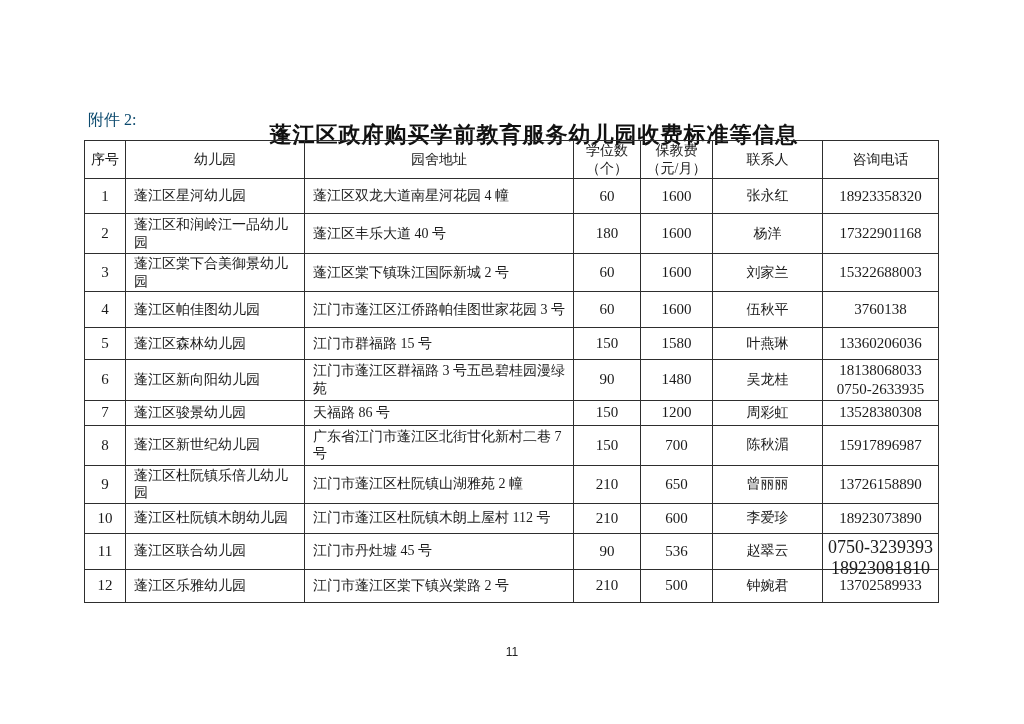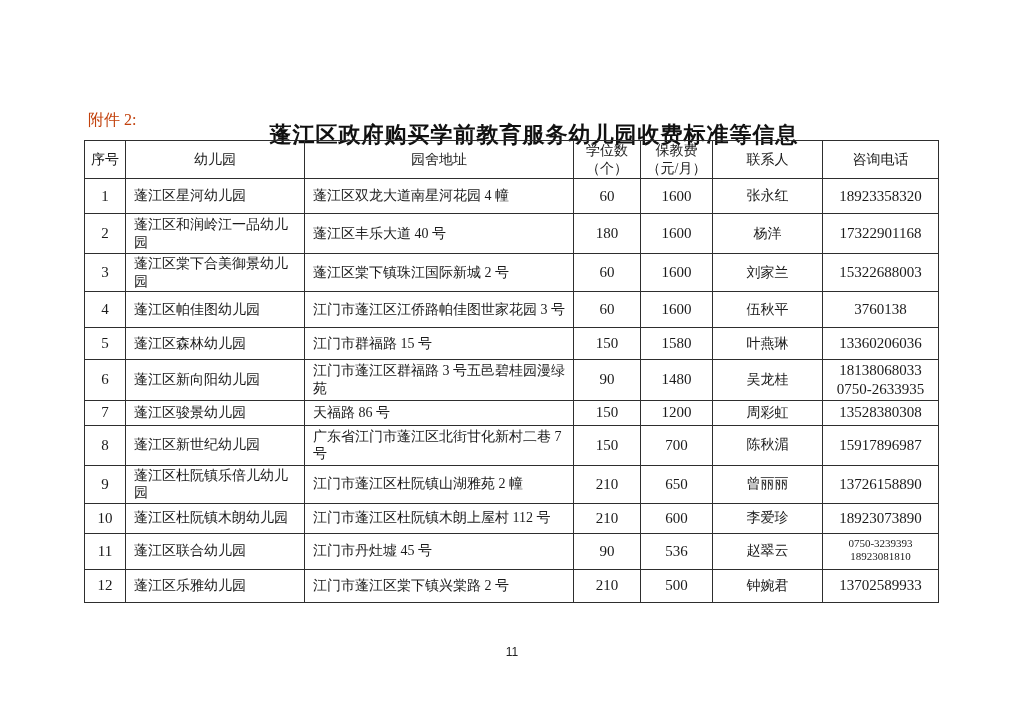--- a/index.html
+++ b/index.html
@@ -10,21 +10,21 @@
     background: #ffffff;
     font-family: "Liberation Serif", "DejaVu Serif", serif;
     color: #1a1a1a;
     overflow: hidden;
   }
   .attachment-label {
     position: absolute;
     left: 88px;
     top: 110px;
     font-size: 16px;
-    color: #c2410c;
+    color: #0c4a6e;
     white-space: nowrap;
   }
   .doc-title {
     position: absolute;
     left: 84px;
     width: 900px;
     top: 104px;
     text-align: center;
     font-size: 22px;
     font-weight: bold;
@@ -60,21 +60,21 @@
   .col-fee   { width: 72px; }
   .col-contact { width: 110px; }
   .col-phone { width: 116px; }
   .num { font-size: 15px; }
   td.rel { position: relative; }
   .phone-overflow {
     position: absolute;
     left: 0; right: 0; top: 3px;
     text-align: center;
     line-height: 1.22;
-    font-size: 11px;
+    font-size: 18px;
     z-index: 2;
     background: transparent;
   }
   .page-number {
     position: absolute;
     left: 0;
     width: 1024px;
     top: 645px;
     text-align: center;
     font-size: 12px;

